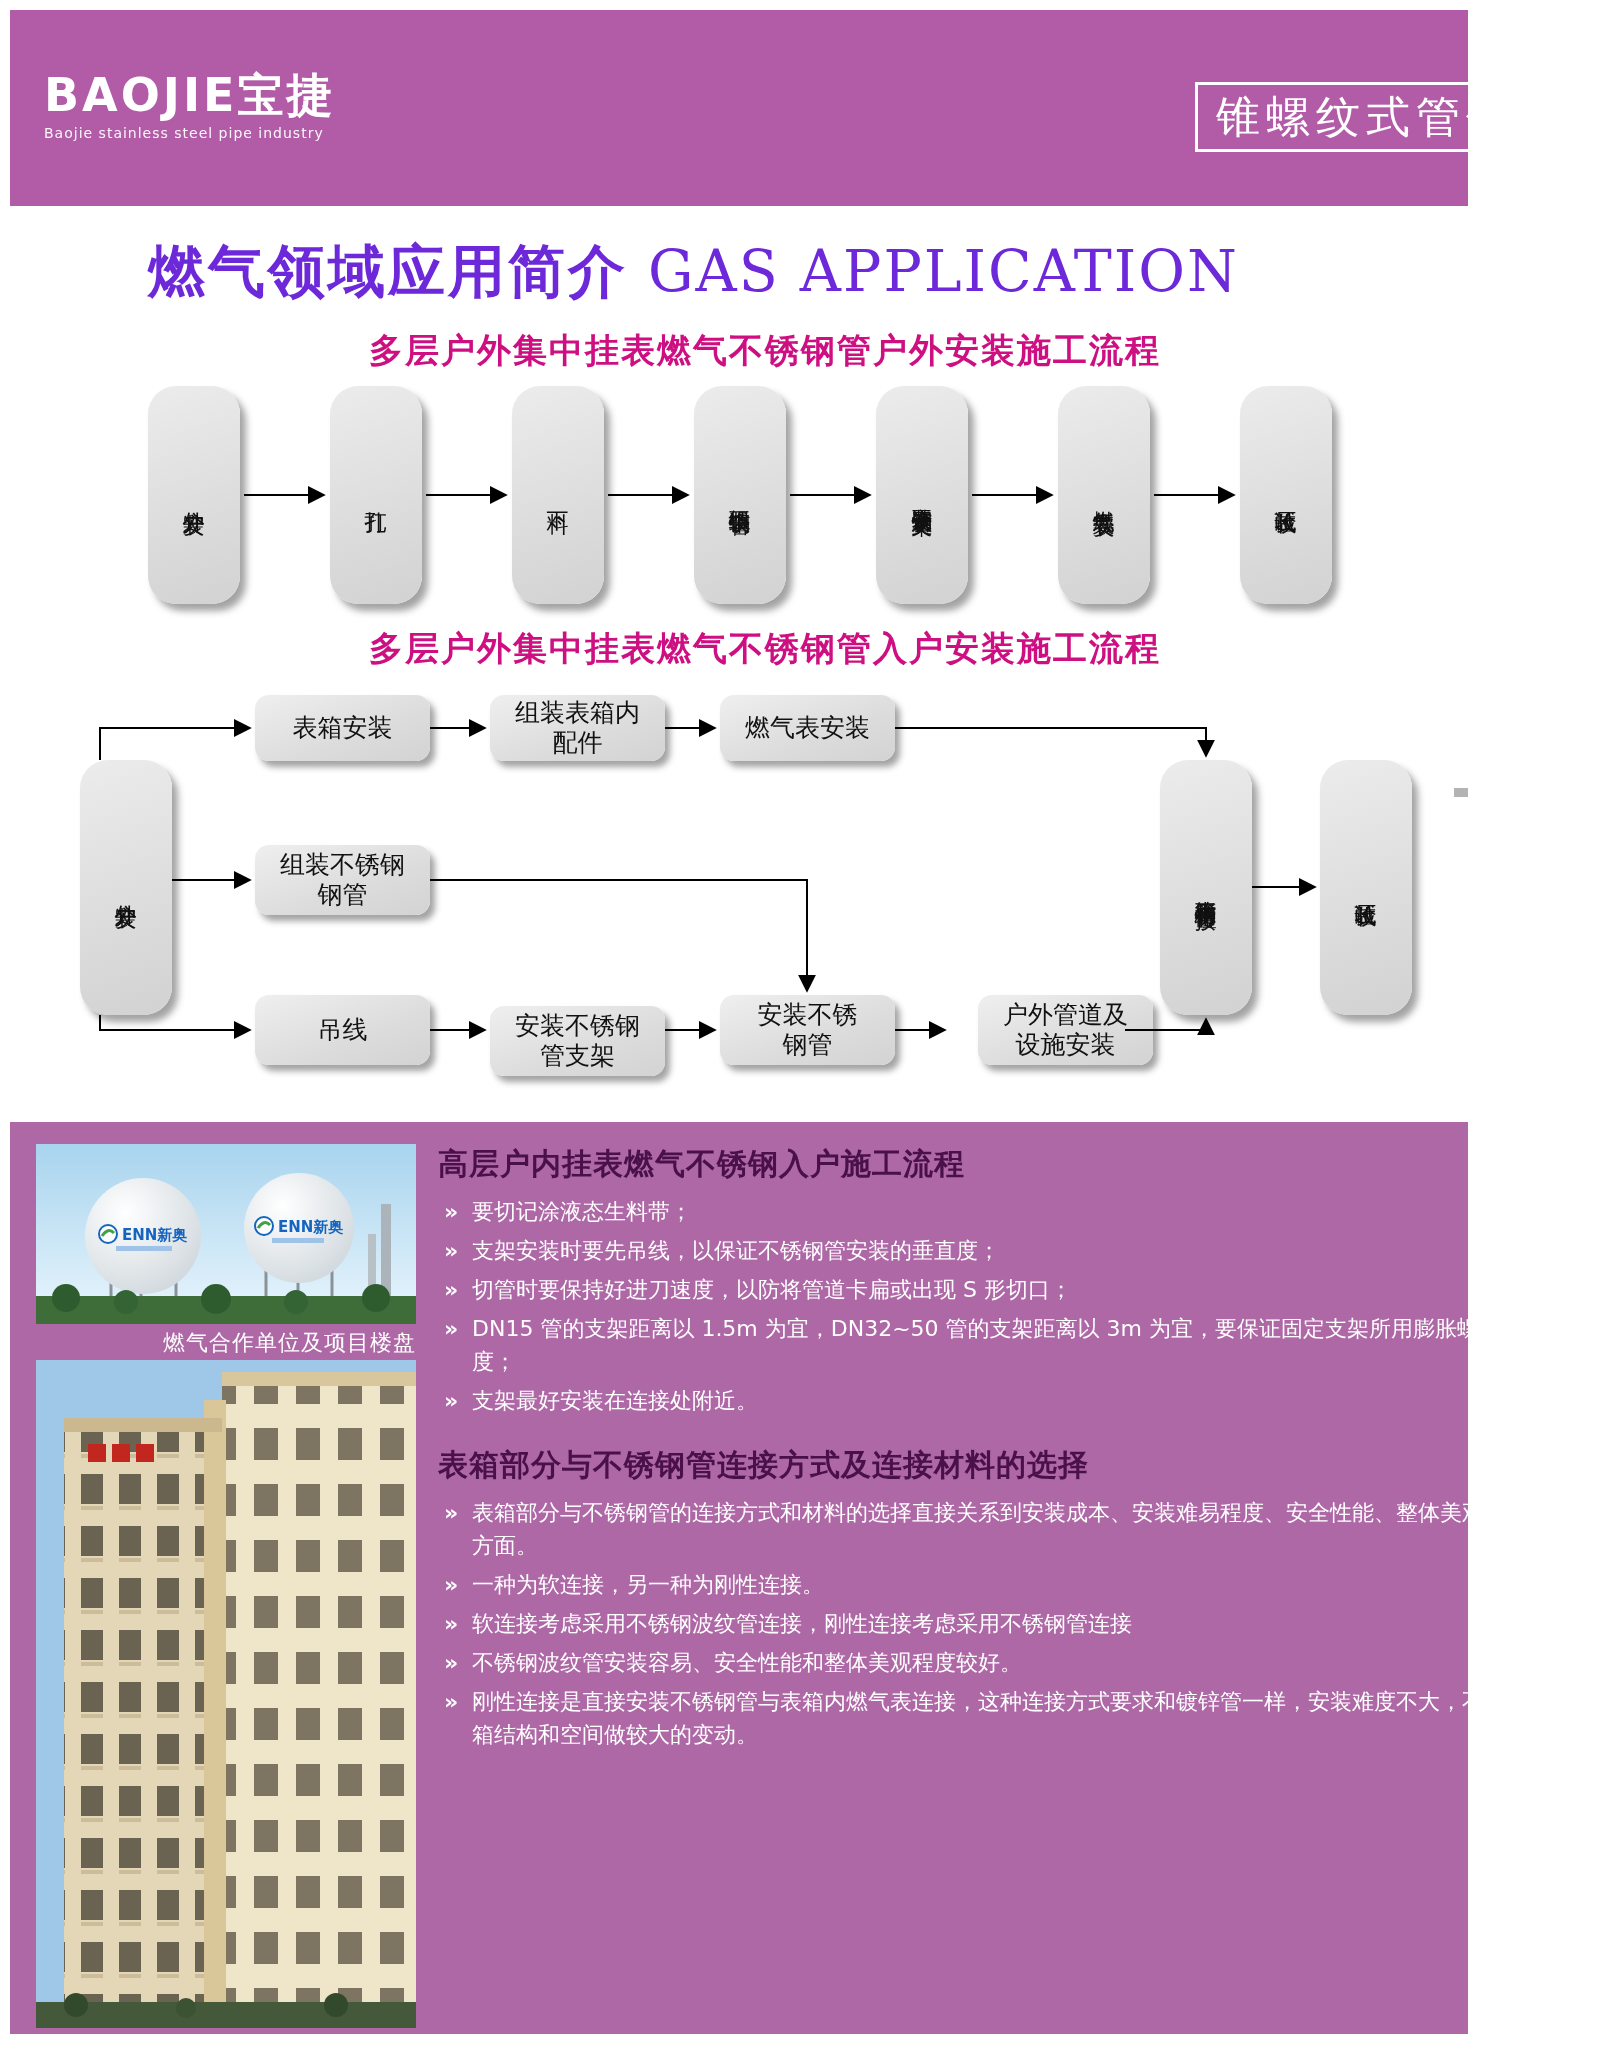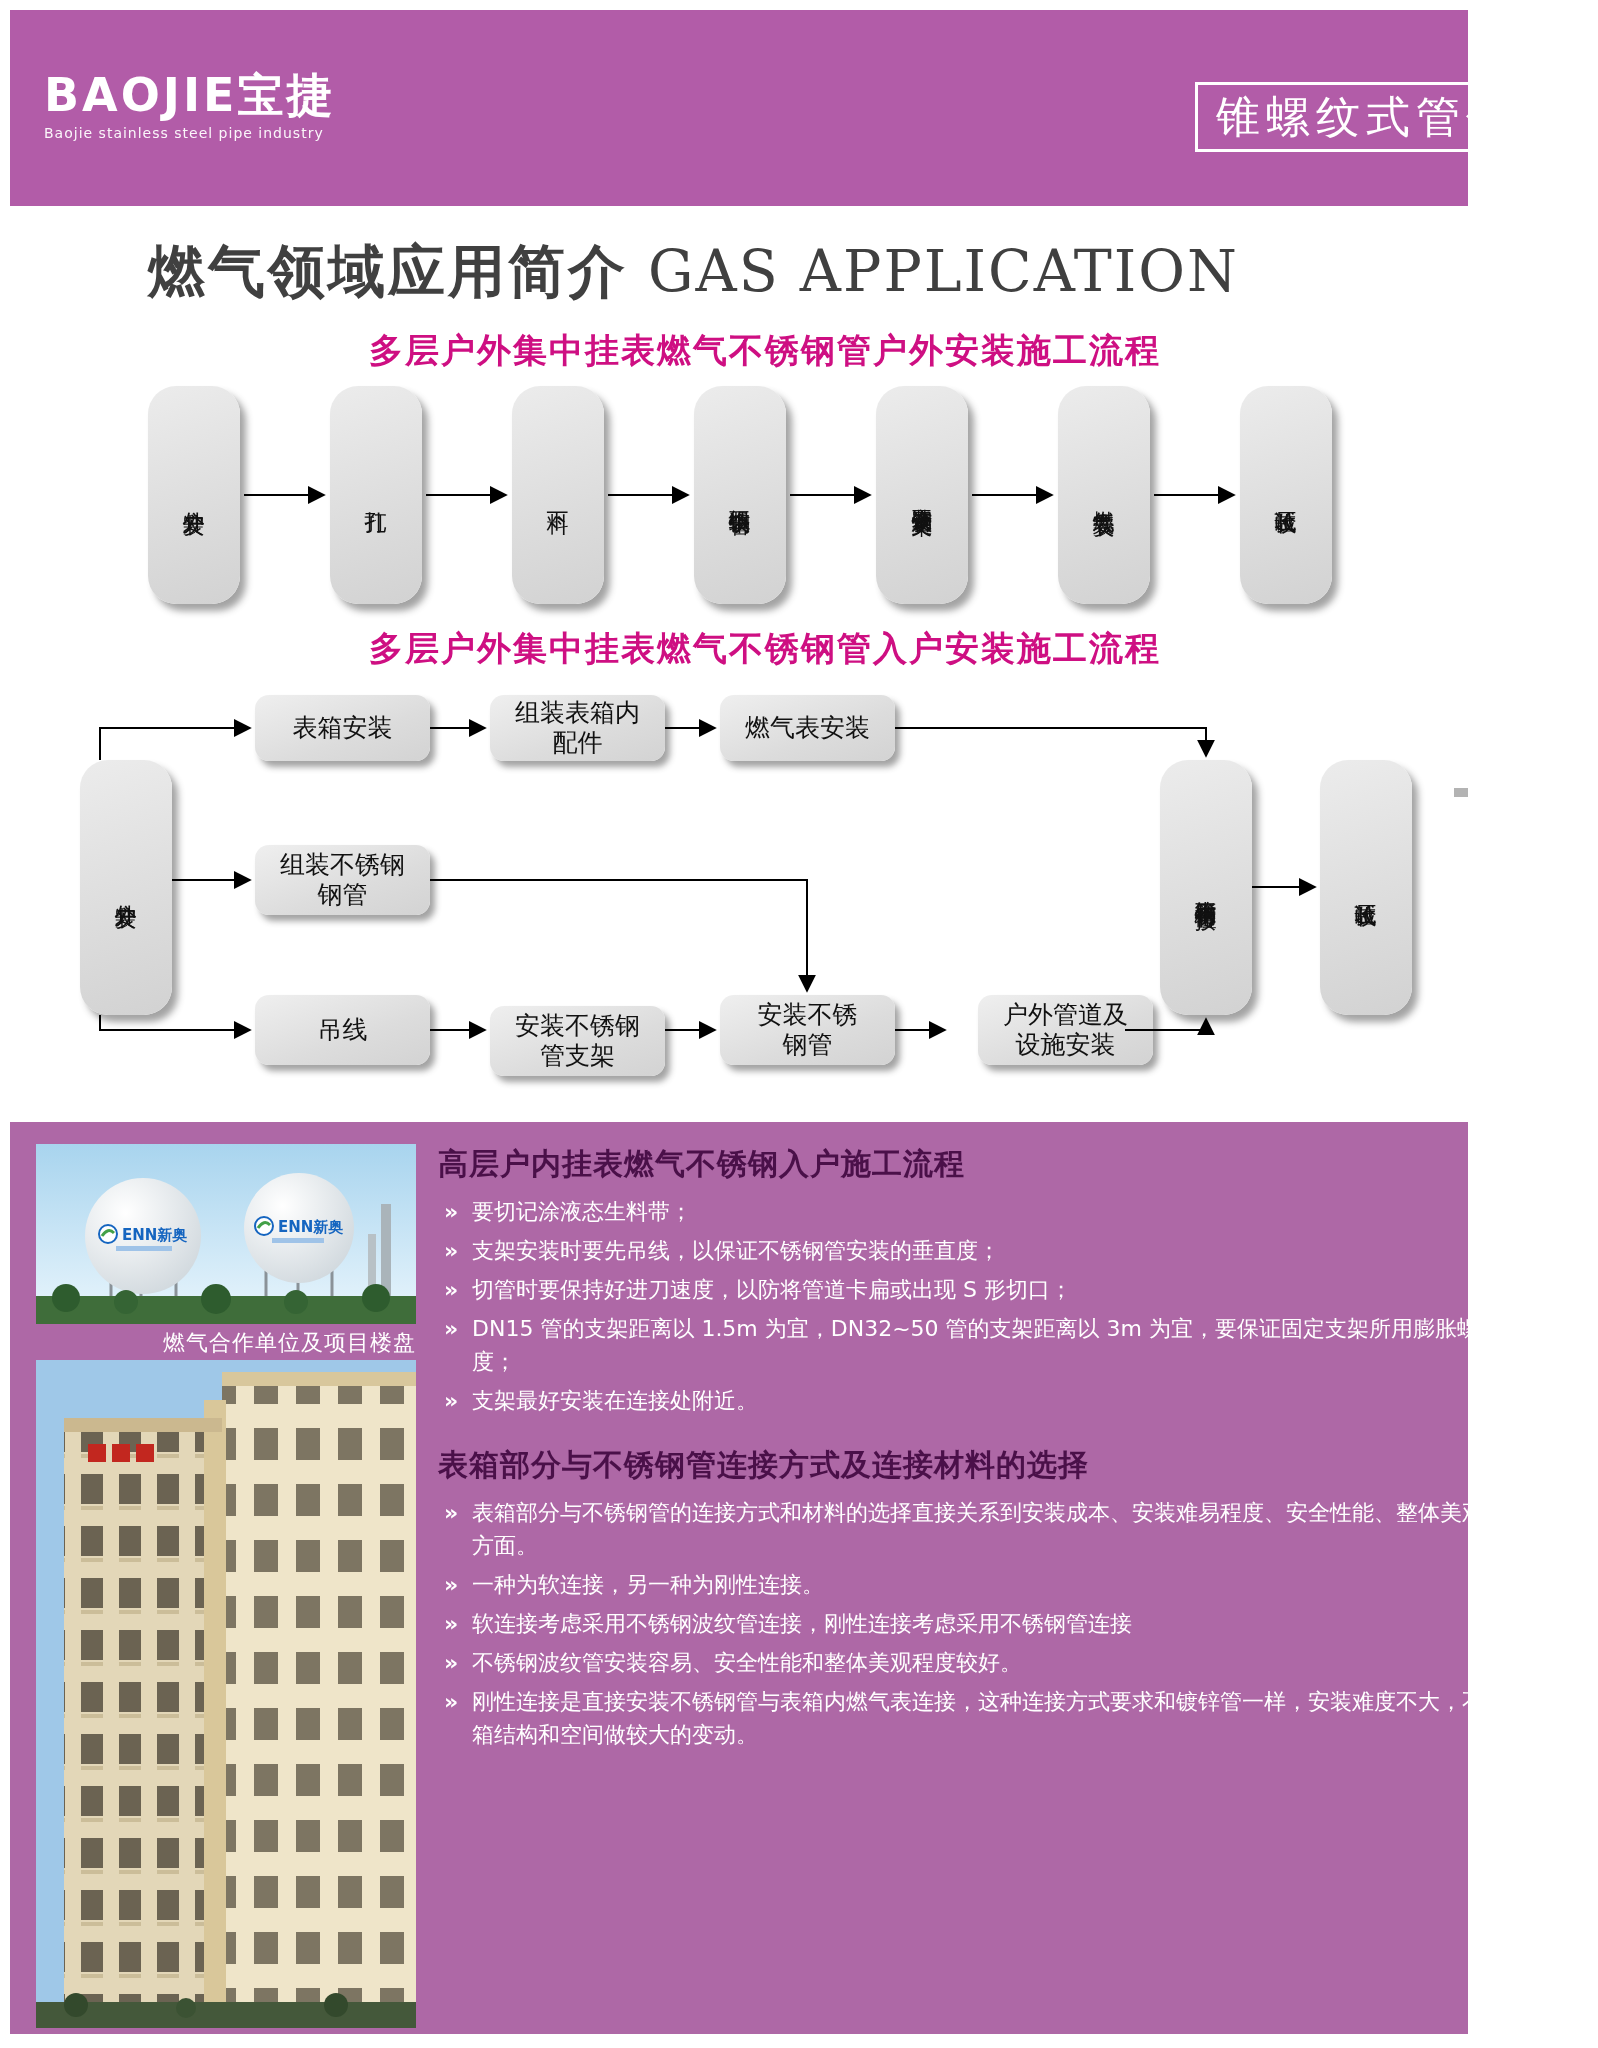--- a/index.html
+++ b/index.html
@@ -10,21 +10,21 @@
   
   .banner { position:absolute; left:10px; top:10px; width:1578px; height:196px; background:#b25ca8; }
   .logo { position:absolute; left:34px; top:60px; color:#fff; }
   .logo-main { font-size:46px; font-weight:bold; letter-spacing:3px; line-height:1.1; }
   .logo-sub { font-size:14px; letter-spacing:1px; margin-top:4px; opacity:.95; }
   .corner-tag { position:absolute; left:1185px; top:72px; width:342px; height:70px; border:3px solid #fff;
     display:flex; align-items:center; justify-content:center; color:#fff; font-size:44px; font-weight:normal;
     font-family:"DejaVu Serif","Liberation Serif",serif; letter-spacing:6px; }
 
   
-  .main-title { position:absolute; left:148px; top:234px; display:flex; align-items:baseline; color:#404040; }
+  .main-title { position:absolute; left:148px; top:234px; display:flex; align-items:baseline; color:#6d28d9; }
   .main-title .zh { font-size:57px; font-weight:bold; letter-spacing:3px; }
   .main-title .en { font-family:"DejaVu Serif","Liberation Serif",serif; font-size:57px; margin-left:20px; letter-spacing:2px; }
 
   .flow-subtitle { position:absolute; left:0; width:1530px; text-align:center; color:#ce0f82; font-size:34px; font-weight:bold; letter-spacing:2px; }
   #flow1-sub { top:328px; }
   #flow2-sub { top:626px; }
 
   
   .flow { position:absolute; left:0; width:1598px; }
   #flow1 { top:386px; height:226px; }

